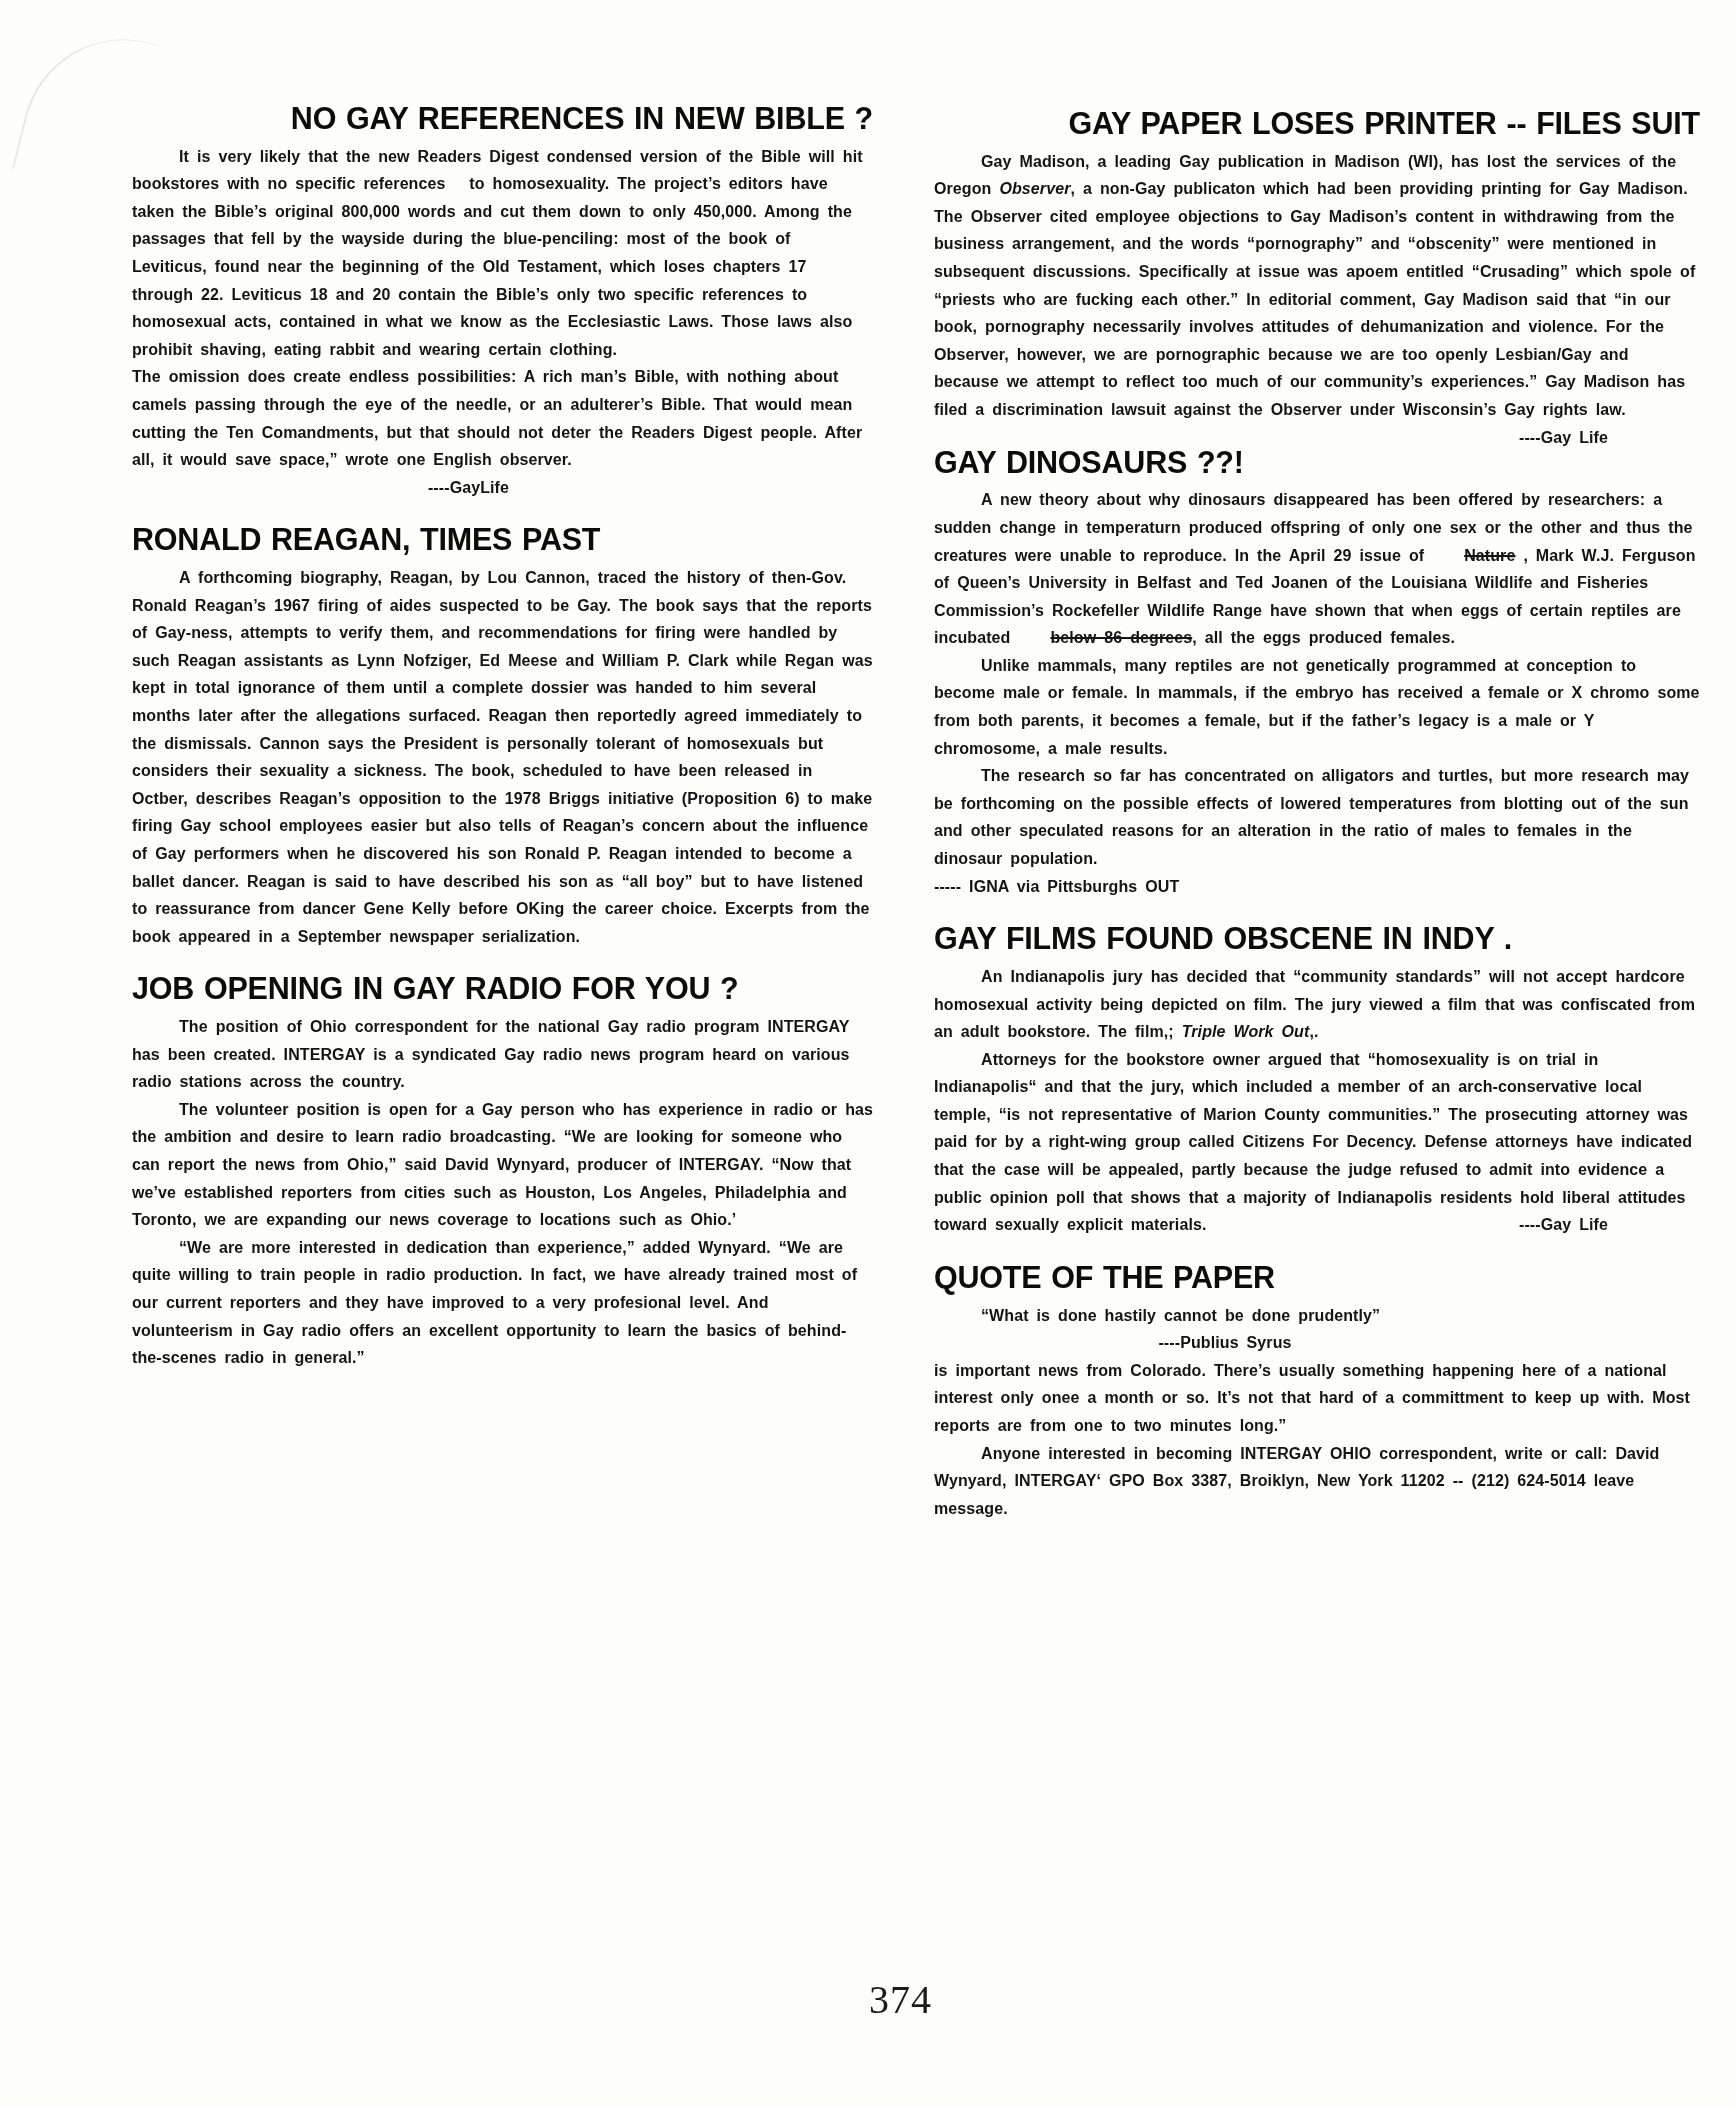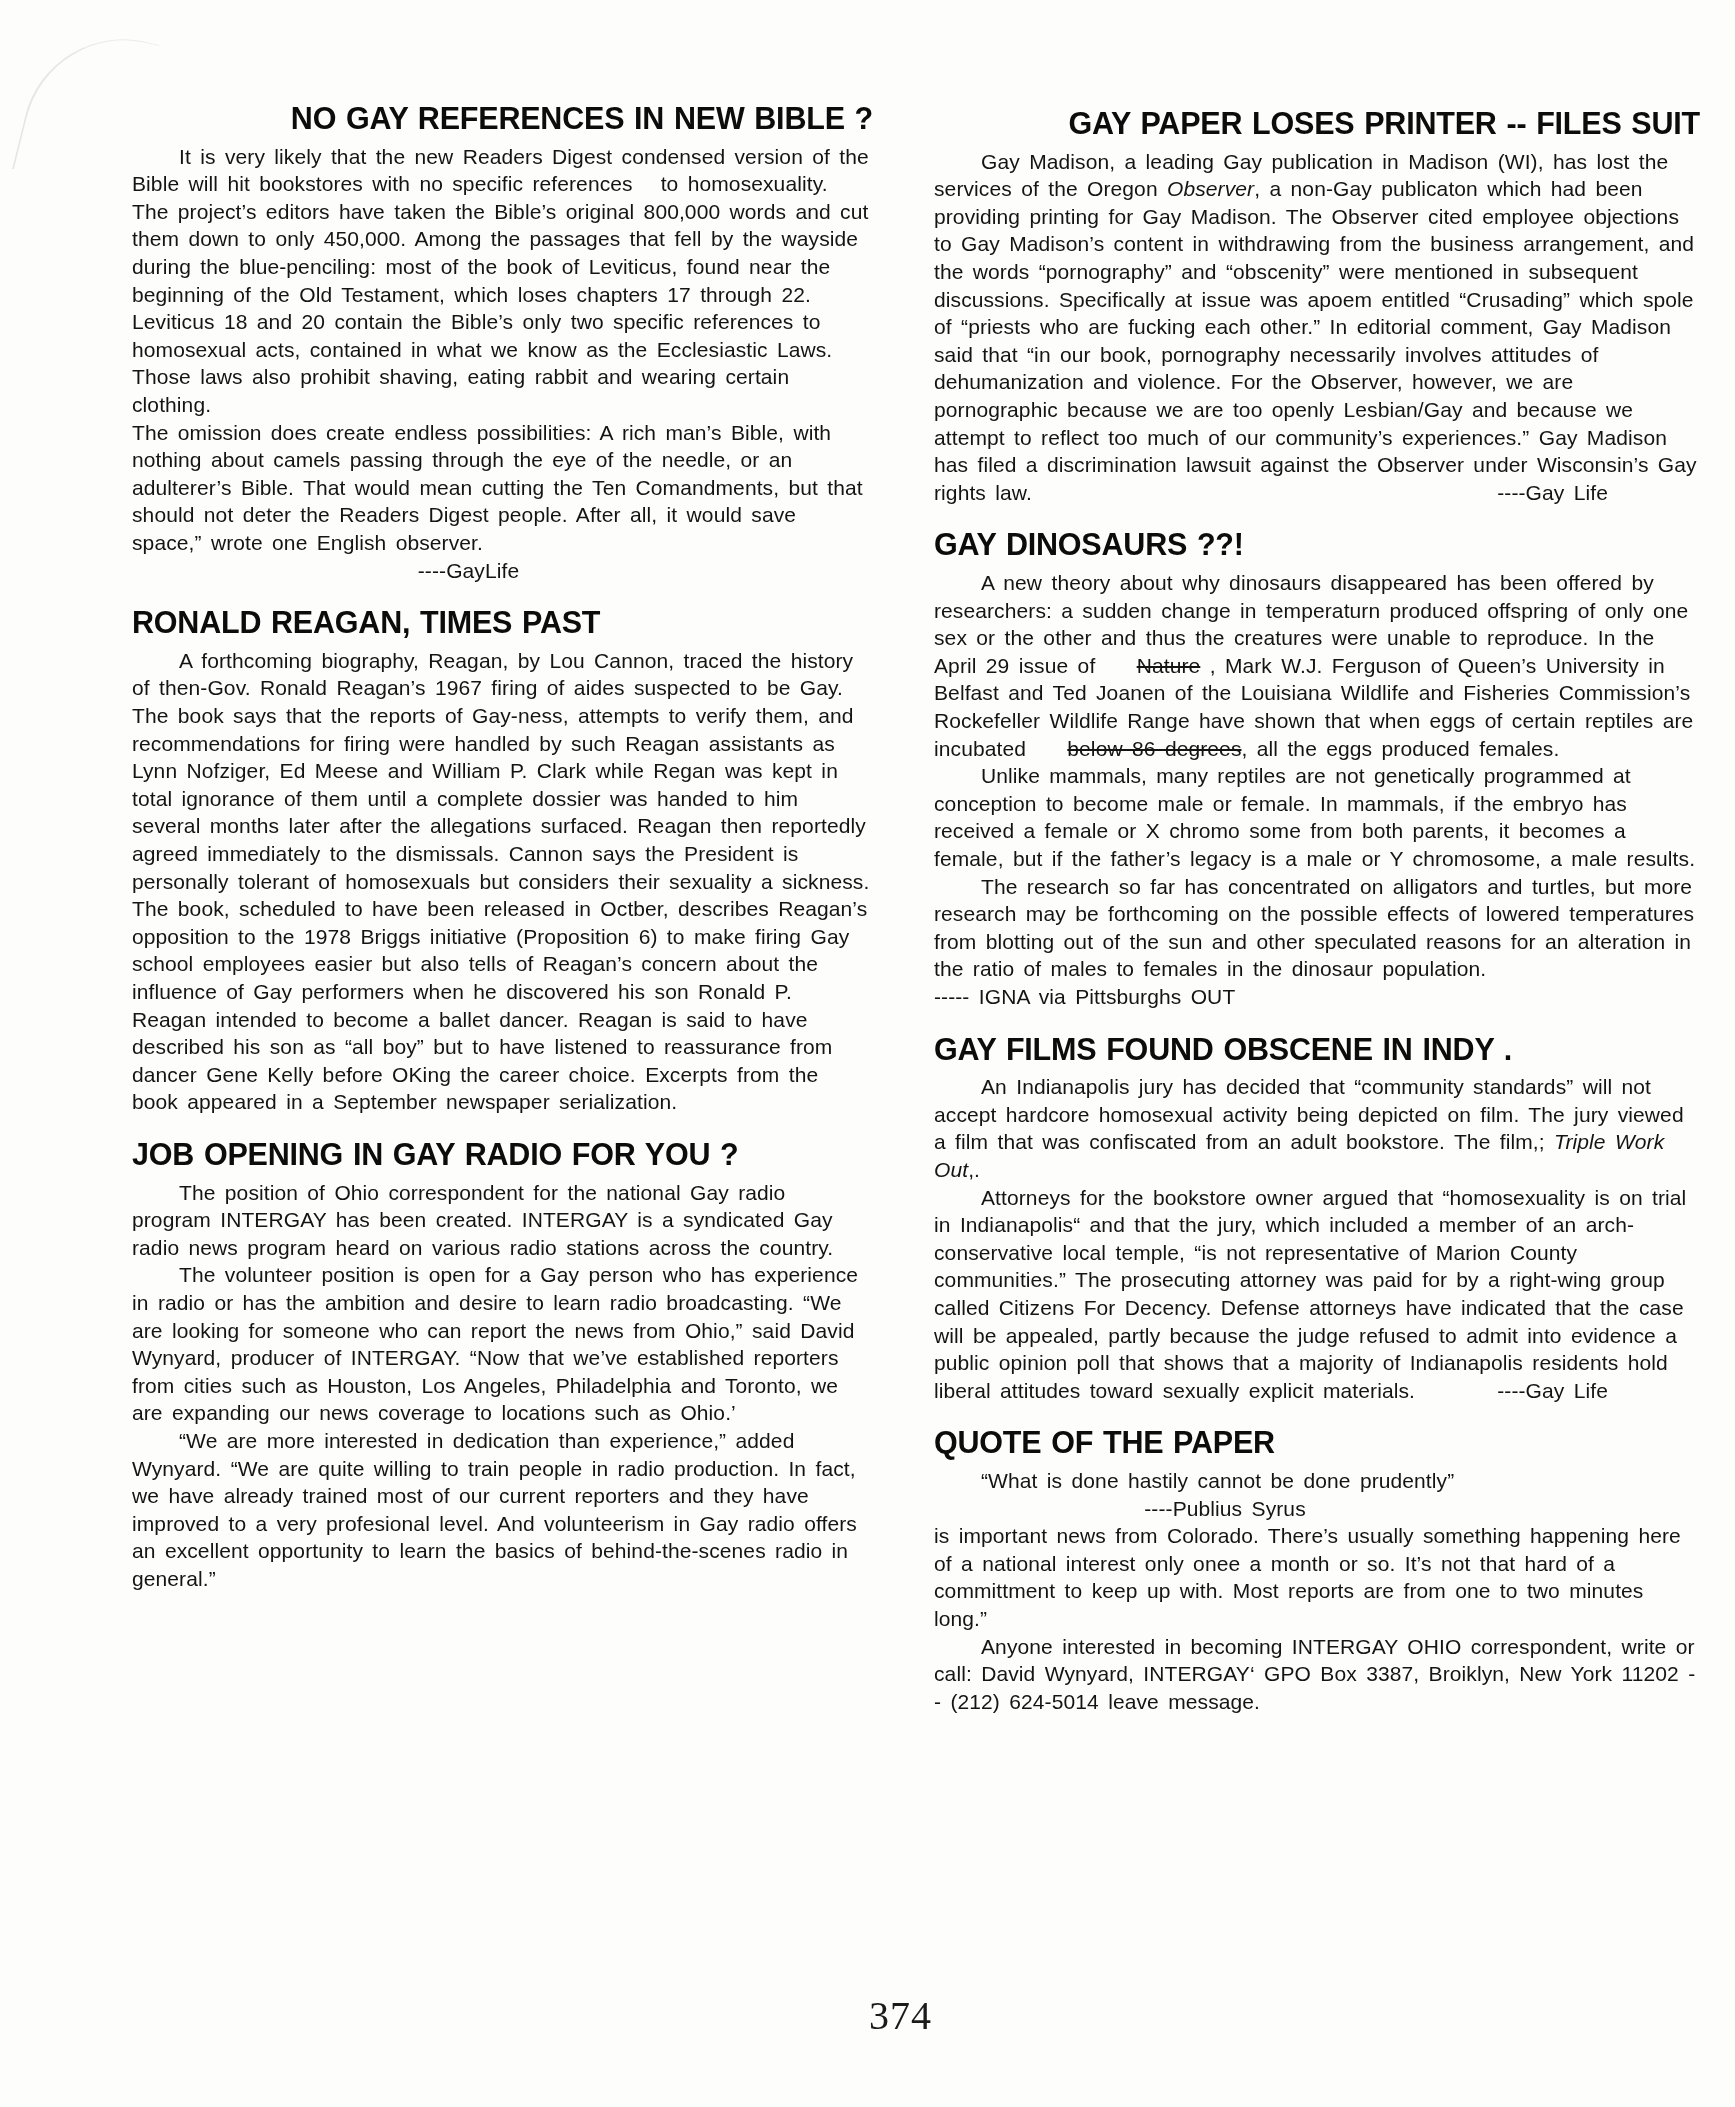--- a/index.html
+++ b/index.html
@@ -42,25 +42,25 @@
     font-weight: 700;
     letter-spacing: -0.2px;
     word-spacing: 1.5px;
     color: #0c0c0c;
     white-space: nowrap;
   }
   section.article:first-child .art-title { margin-top: 0; text-align: right; }
 
   .para {
     margin: 0;
-    font-size: 21px;
+    font-size: 16px;
     line-height: 27.6px;
     letter-spacing: 0.1px;
     word-spacing: 3.4px;
-    font-weight: 400;
+    font-weight: 700;
     text-align: left;
   }
   .para.indent { text-indent: 47px; }
 
   
   .v-byline-inset { text-align: center; padding-right: 68px; }
   .v-byline-right { text-align: left; padding-right: 17.4px;  }
   .v-byline-mid   { text-align: center; padding-right: 184px; }
 
   .seg-italic { font-style: italic; }
@@ -69,21 +69,20 @@
   .trail-byline { float: right; margin-right: 92px; }
 
   .page-number {
     position: absolute;
     left: 869px;
     top: 1976px;
     font-family: "Liberation Serif", "DejaVu Serif", serif;
     font-size: 40px;
     letter-spacing: 1px;
     color: #1b1b1b;
-    margin-top: 16px;
   }
 </style>
 </head>
 <body>
 
 <div class="scan-artifact"></div>
 
 <div class="column column-left">
     <section class="article">
       <h2 class="art-title">NO GAY REFERENCES IN NEW BIBLE ?</h2>

